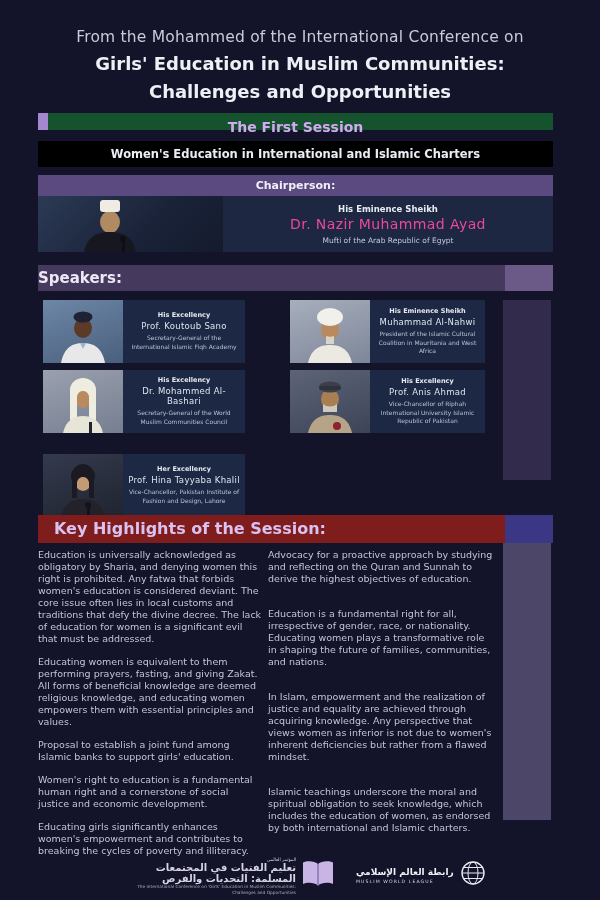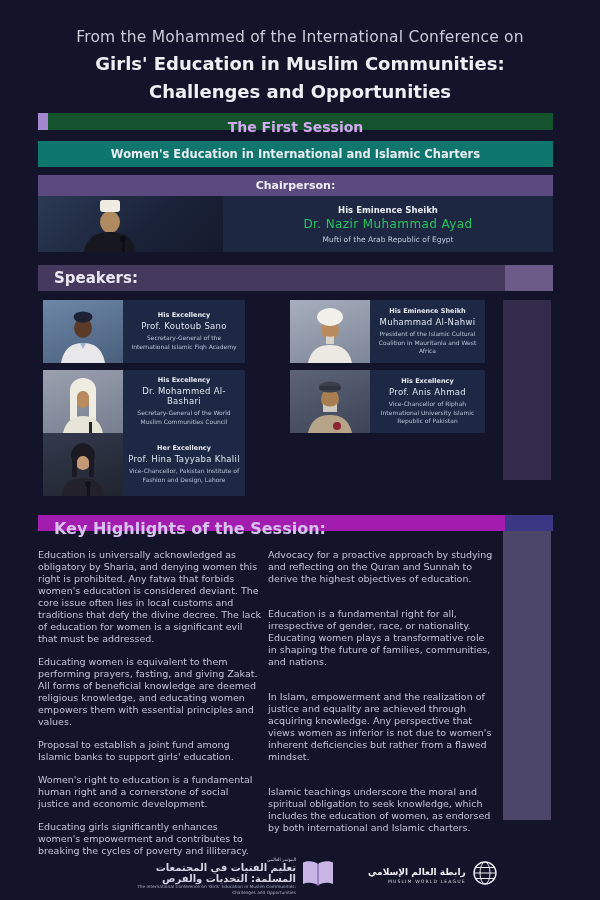--- a/index.html
+++ b/index.html
@@ -9,72 +9,72 @@
   }
   
   .header { position:absolute; top:28px; left:0; width:600px; text-align:center; }
   .header .l1 { font-size:15.5px; color:#c9cbd8; letter-spacing:.2px; }
   .header .l2, .header .l3 { font-size:18px; font-weight:bold; color:#eef0f5; margin-top:7px; }
   
   .bar { position:absolute; left:38px; width:515px; box-sizing:border-box; }
   .session-bar { top:113px; height:17px; background:#14532d; }
   .session-accent { position:absolute; left:0; top:0; width:10px; height:100%; background:#a488cf; }
   .session-bar .txt { line-height:28px; text-align:center; font-weight:bold; font-size:14px; color:#d3a9f1; }
-  .subtitle-bar { top:141px; height:26px; background:#0f766e; }
+  .subtitle-bar { top:141px; height:26px; background:#000000; }
   .subtitle-bar .txt { line-height:26px; text-align:center; font-weight:bold; font-size:11.5px; color:#e9edf4; }
   
   .chair-bar { top:175px; height:21px; background:#5b4a80; }
   .chair-bar .txt { line-height:21px; text-align:center; font-weight:bold; font-size:11px; color:#f0eef7; }
   .chair-box { top:196px; height:56px; background:#1d2742; }
   .chair-photo { position:absolute; left:0; top:0; width:185px; height:56px;
     background:linear-gradient(135deg,#2b3a55 0%,#1a2238 60%,#141b2e 100%); }
   .chair-text { position:absolute; left:185px; right:0; top:0; height:56px;
     display:flex; flex-direction:column; justify-content:center; align-items:center; gap:2px; }
   .chair-text .hon { font-size:8.5px; font-weight:bold; color:#e8ecf3; }
-  .chair-text .nm  { font-size:12px; color:#22c55e; letter-spacing:.4px; }
+  .chair-text .nm  { font-size:14px; color:#ec4899; letter-spacing:.4px; }
   .chair-text .rl  { font-size:7.5px; color:#c3cbdb; margin-top:2px; }
   
   .speakers-bar { top:265px; height:26px; background:#453a5e; }
-  .speakers-bar .txt { line-height:26px; padding-left:16px; font-weight:bold; font-size:15px; color:#ece8f4;border-radius:12px; }
+  .speakers-bar .txt { line-height:26px; padding-left:0; font-weight:bold; font-size:15px; color:#ece8f4;border-radius:12px; }
   .bar-endblock { position:absolute; right:0; top:0; width:48px; height:100%; }
   .speakers-end { background:#6b5a88; }
   .card { position:absolute; height:63px; display:flex; }
   .photo { width:80px; height:63px; flex:none; position:relative; overflow:hidden; }
   .photo svg { position:absolute; left:0; top:0; }
   .ctext { flex:1; background:#1d2944; display:flex; flex-direction:column; justify-content:center;
            align-items:center; text-align:center; padding:3px 5px; gap:1px; }
   .ctext .hon { font-size:6.5px; font-weight:bold; color:#e6eaf2; }
   .ctext .nm  { font-size:8.5px; color:#dde4ef; letter-spacing:.3px; margin-top:1px; }
   .ctext .rl  { font-size:6px; color:#b6c0d4; margin-top:2px; line-height:1.45; }
   .ph-s1 { background:linear-gradient(160deg,#6d87a6,#4a5f7e); }
   .ph-s2 { background:linear-gradient(160deg,#a7aebc,#7d8699); }
   .ph-s3 { background:linear-gradient(160deg,#9aa0ae,#767e90); }
   .ph-s4 { background:linear-gradient(160deg,#5d6478,#3e4457); }
   .ph-s5 { background:linear-gradient(160deg,#343a4e,#20242f); }
   .strip { position:absolute; left:503px; width:48px; }
   .strip1 { top:300px; height:180px; background:#332b4b; }
   .strip2 { top:530px; height:290px; background:#4c4668; }
   
-  .highlights-bar { top:515px; height:16px; background:#a21caf; }
+  .highlights-bar { top:515px; height:28px; background:#7f1d1d; }
   .highlights-bar .txt { line-height:27px; padding-left:16px; font-weight:bold; font-size:16px; color:#d9c2f2; }
   .highlights-end { background:#3b3784; }
   .hcol { position:absolute; top:549px; }
   .hcol-left  { left:38px;  width:224px; }
   .hcol-right { left:268px; width:228px; }
   .hcol p { margin:0 0 11px 0; font-size:9.5px; line-height:12px; color:#c2c5d7; }
   .hcol-right p { margin-bottom:23px; }
   
   .footer { position:absolute; top:856px; left:0; width:600px; height:44px; }
   .conf-logo { position:absolute; left:130px; top:1px; width:166px; text-align:right; color:#d6d4e2; }
   .conf-logo .ar1 { font-size:4.5px; }
   .conf-logo .ar2 { font-size:10px; font-weight:bold; }
   .conf-logo .en  { font-size:4.3px; color:#a9a9bd; line-height:1.5; }
   .book-icon { position:absolute; left:301px; top:3px; }
   .mwl { position:absolute; left:356px; top:4px; display:flex; align-items:center; gap:6px; }
-  .mwl .mtxt { text-align:right; color:#f0f0f6;margin-left:12px; }
+  .mwl .mtxt { text-align:left; color:#f0f0f6; }
   .mwl .mar { font-size:9px; font-weight:bold; }
   .mwl .men { font-size:4.6px; letter-spacing:1.1px; margin-top:2px; color:#dadae6; }
 </style>
 </head>
 <body>
 
 <div class="poster">
 
   <div class="header">
     <div class="l1">From the Mohammed of the International Conference on</div>
@@ -174,21 +174,21 @@
         <circle cx="47" cy="56" r="4" fill="#8d2230"></circle>
       </svg>
     </div>
     <div class="ctext">
       <div class="hon">His Excellency</div>
       <div class="nm">Prof. Anis Ahmad</div>
       <div class="rl">Vice-Chancellor of Riphah International University Islamic Republic of Pakistan</div>
     </div>
   </div>
 
-  <div class="card" style="left:43px; top:433px; width:202px;">
+  <div class="card" style="left:43px; top:454px; width:202px;">
     <div class="photo ph-s5">
       <svg width="80" height="63" viewBox="0 0 80 63">
         <ellipse cx="40" cy="22" rx="12" ry="11" fill="#1b1a22"></ellipse>
         <ellipse cx="40" cy="27" rx="8.5" ry="10" fill="#c49a74"></ellipse>
         <path d="M29 22 a11 12 0 0 1 22 0 v22 h-5 v-16 a6.5 8 0 0 0 -12 0 v16 h-5 Z" fill="#1b1a22"></path>
         <path d="M18 63 C21 49 30 45 40 45 C50 45 59 49 62 63 Z" fill="#23222a"></path>
         <rect x="44" y="52" width="3" height="11" fill="#11131a"></rect>
         <circle cx="45" cy="51" r="3" fill="#11131a"></circle>
       </svg>
     </div>

